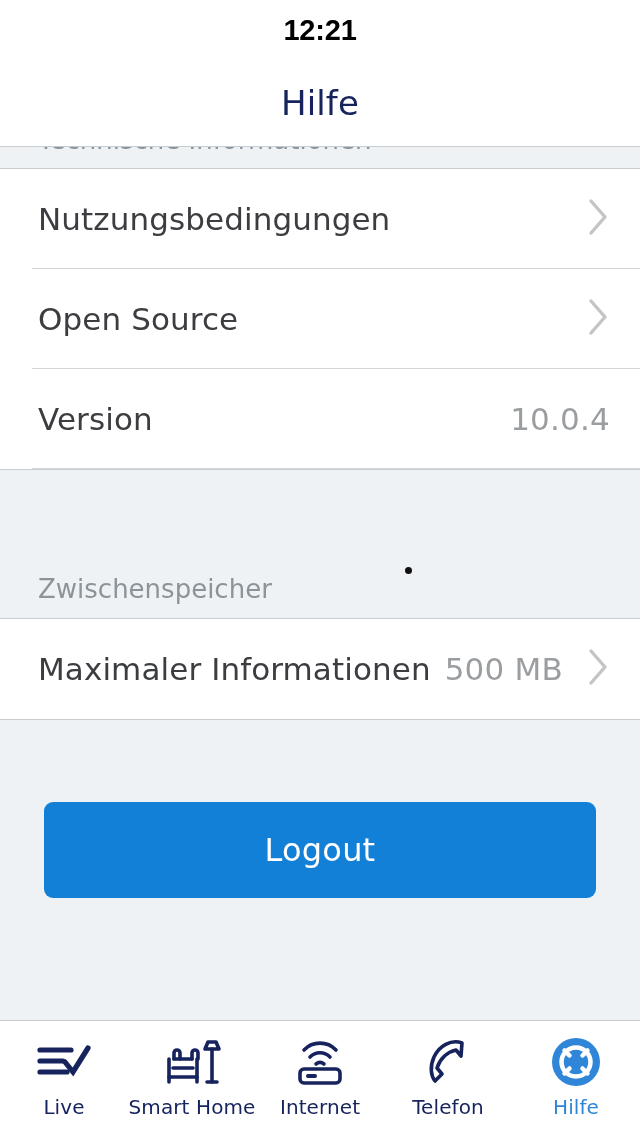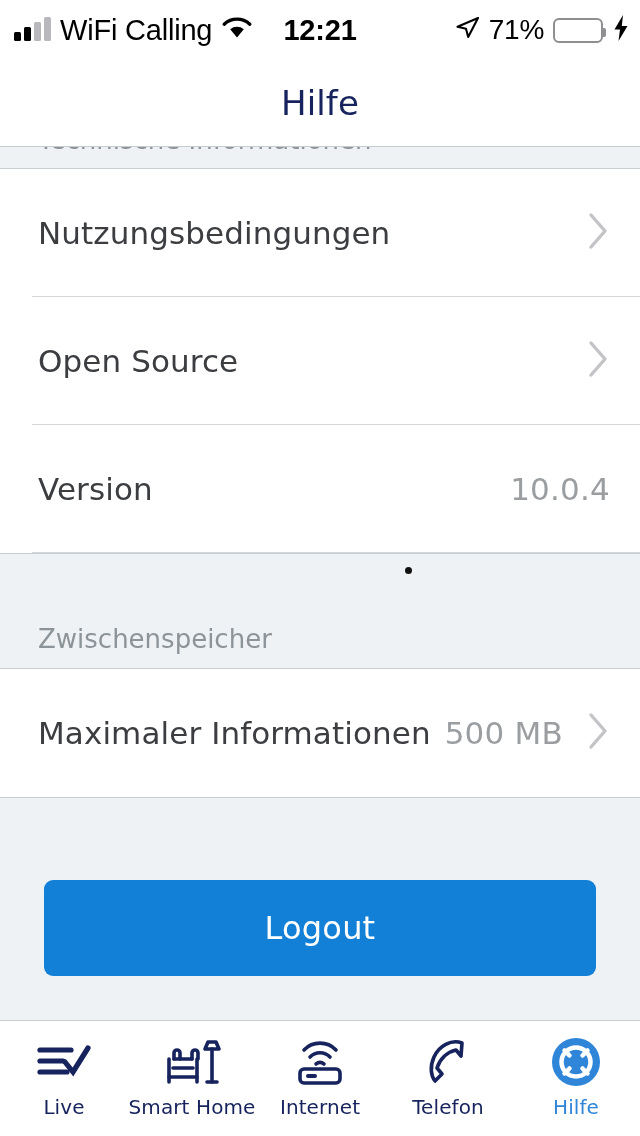--- a/index.html
+++ b/index.html
@@ -162,21 +162,21 @@
   }
   .section-header.clipped .sh-text {
     margin-top: -22px;
   }
 
   .list-group {
     background: #ffffff;
   }
 
   .row {
-    height: 128px;
+    height: 100px;
     display: flex;
     align-items: center;
     padding: 0 30px 0 38px;
     box-sizing: border-box;
     background: #ffffff;
     position: relative;
   }
   .row .label {
     font-size: 31px;
     color: #3b3d40;
@@ -280,50 +280,21 @@
     letter-spacing: 0.1px;
   }
   .tab.active .tab-label { color: #2f86d8; }
 </style>
 </head>
 <body>
 
 <div class="screen">
 
   <div class="status-bar">
-    <div class="sb-left">
-      <span class="signal-bars">
-        <i></i>
-          <i></i>
-          <i></i>
-          <i></i>
-      </span>
-      <span class="carrier">WiFi Calling</span>
-      <span class="wifi-icon">
-        <svg width="32" height="24" viewBox="0 0 32 24">
-          <path d="M16 21.5 L9.2 13.2 A10.6 10.6 0 0 1 22.8 13.2 Z" fill="#000"></path>
-          <path d="M3.2 8.2 A18.8 18.8 0 0 1 28.8 8.2" stroke="#000" stroke-width="3.4" fill="none" stroke-linecap="round"></path>
-        </svg>
-      </span>
-    </div>
     <div class="sb-center">12:21</div>
-    <div class="sb-right">
-      <span>
-        <svg width="26" height="26" viewBox="0 0 26 26">
-          <path d="M24 3 L3.5 11.8 L12 13.8 L14.2 22 Z" fill="none" stroke="#000" stroke-width="2.1" stroke-linejoin="round"></path>
-        </svg>
-      </span>
-      <span class="battery-pct">71%</span>
-      <span class="battery"><span class="fill"></span></span>
-      <span>
-        <svg width="18" height="28" viewBox="0 0 18 28">
-          <path d="M11 1 L2.5 15.5 H8 L6.5 27 L15.5 12 H9.8 Z" fill="#000"></path>
-        </svg>
-      </span>
-    </div>
   </div>
 
   <div class="nav-bar">
     <div class="nav-title">Hilfe</div>
   </div>
 
   <div class="content">
 
     <div class="section-header clipped">
       <span class="sh-text">Technische Informationen</span>
@@ -357,21 +328,21 @@
         <span class="label">Version</span>
         <span class="spacer"></span>
         <span class="value">10.0.4</span>
         <span class="row-sep"></span>
       </div>
 
     </div>
 
     <div class="cursor-dot"></div>
 
-    <div class="section-header group-sep-top" style="height:116px">
+    <div class="section-header group-sep-top" style="height:150px">
       <span class="sh-text">Zwischenspeicher</span>
     </div>
 
     <div class="list-group group-sep-bottom">
       <div class="row">
         <span class="label">Maximaler Informationen</span>
         <span class="value tight">500 MB</span>
         <span class="spacer"></span>
         <span class="chevron">
           <svg width="22" height="38" viewBox="0 0 22 38">

